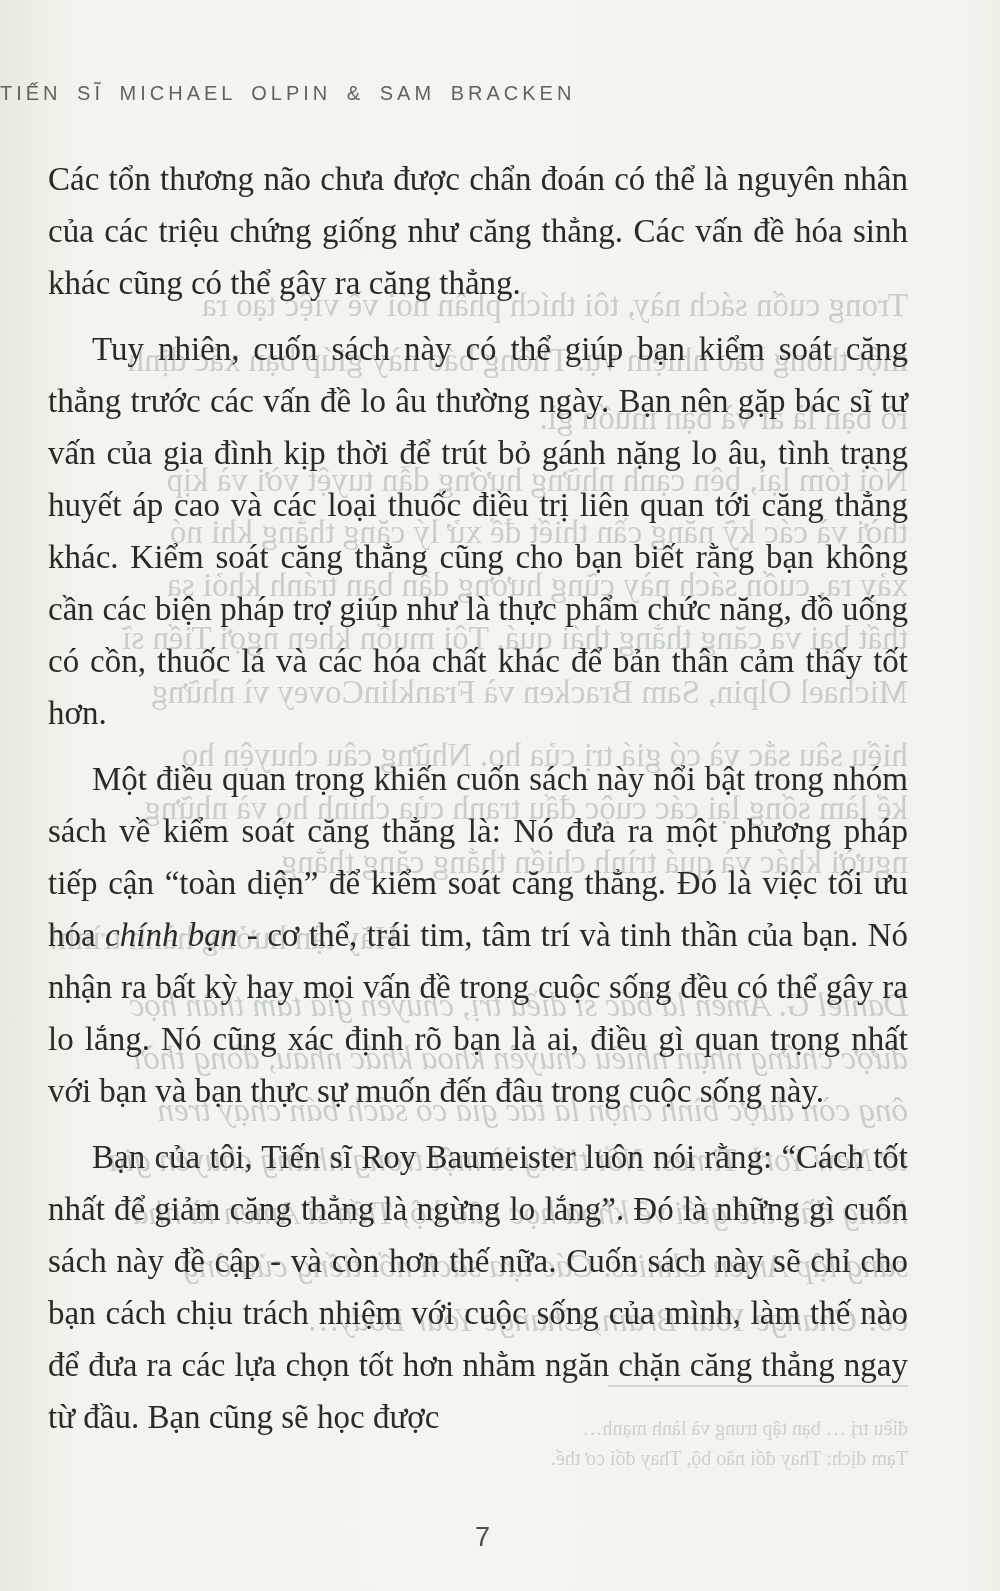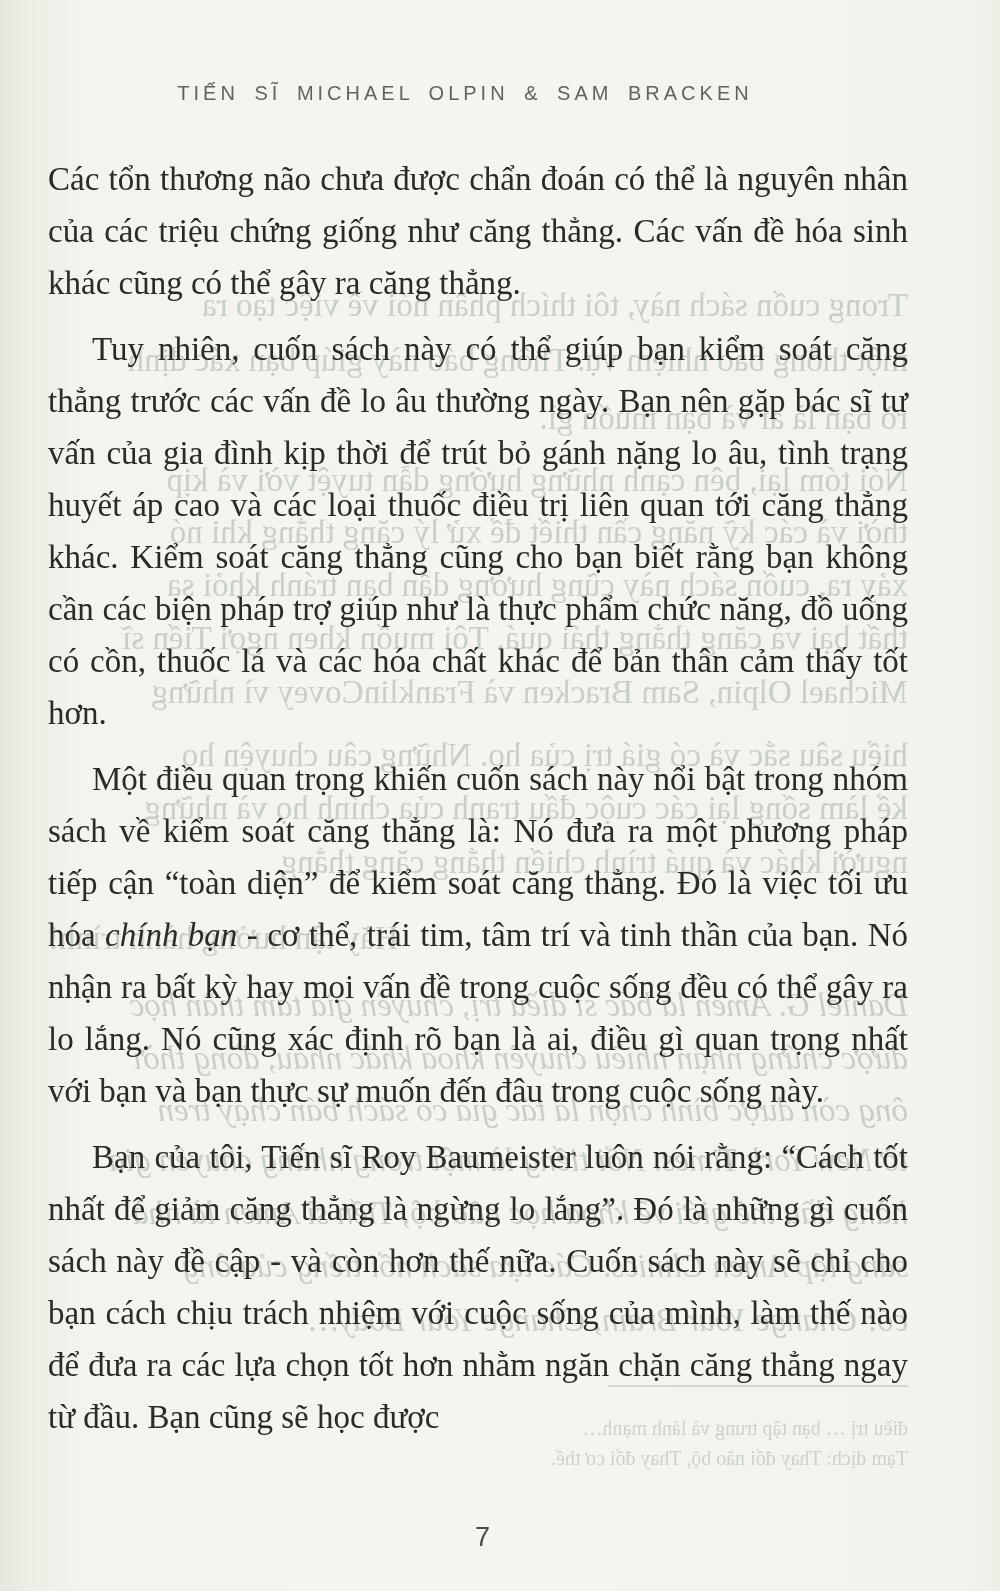--- a/index.html
+++ b/index.html
@@ -5,21 +5,21 @@
   html,body{margin:0;padding:0;}
   .page{
     position:relative;
     width:1000px;height:1591px;
     background:linear-gradient(90deg,#e6e8de 0px,#eef0e7 40px,#f3f4ee 90px,#f4f5ef 500px,#f2f3ec 960px,#eef0e8 1000px);
     overflow:hidden;
     font-family:"Liberation Serif","DejaVu Serif",serif;
   }
   .running-header{
     position:absolute;top:82px;left:0;width:930px;
-    text-align:center;
+    text-align:left;
     font-family:"Liberation Sans","DejaVu Sans",sans-serif;
     font-size:20px;letter-spacing:4px;word-spacing:6px;
     color:#63635c;
   }
   
   .ghost-layer{
     position:absolute;top:0;left:0;width:956px;height:1591px;
     transform:scaleX(-1);
     pointer-events:none;
   }

